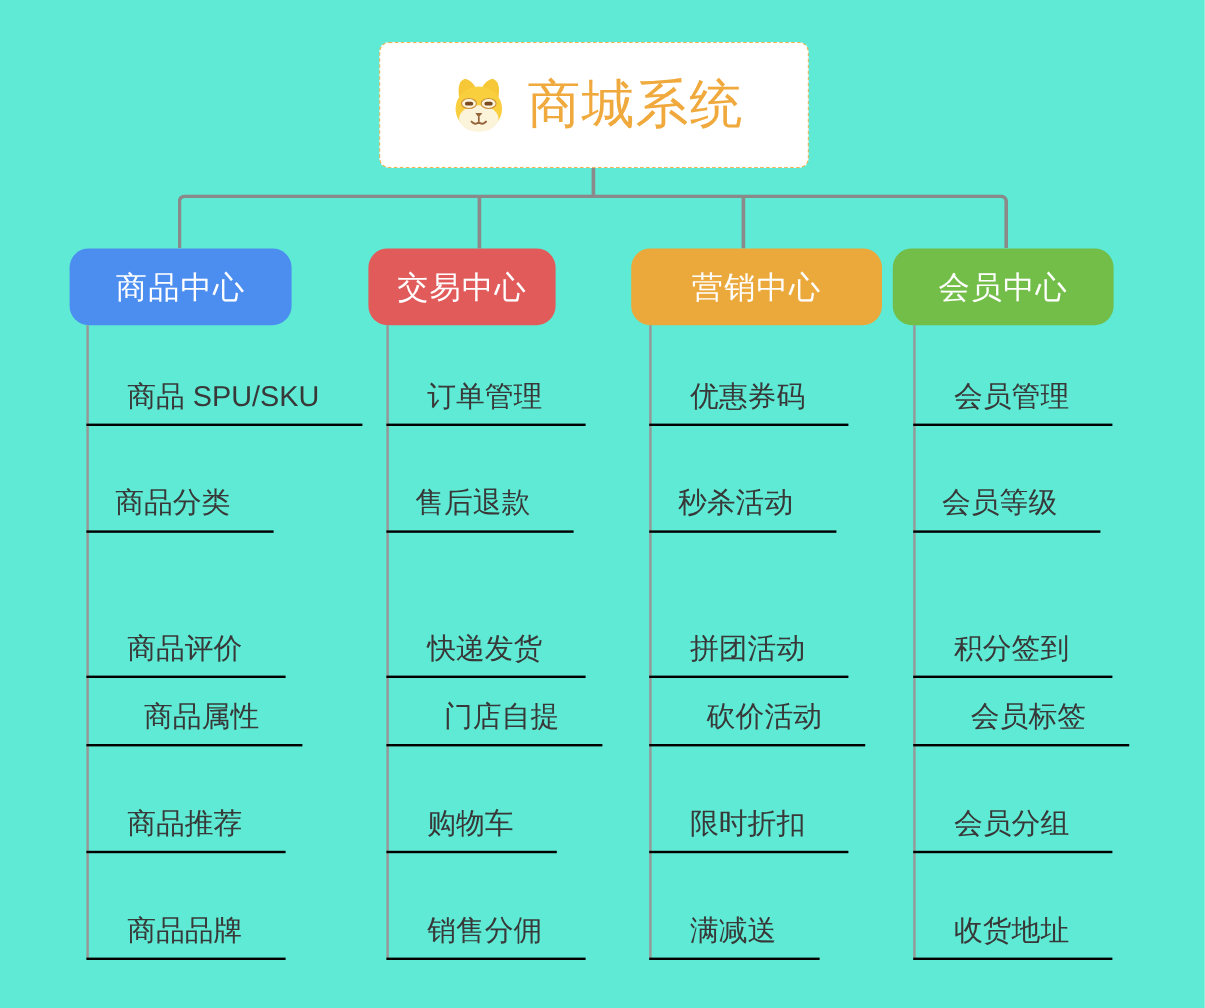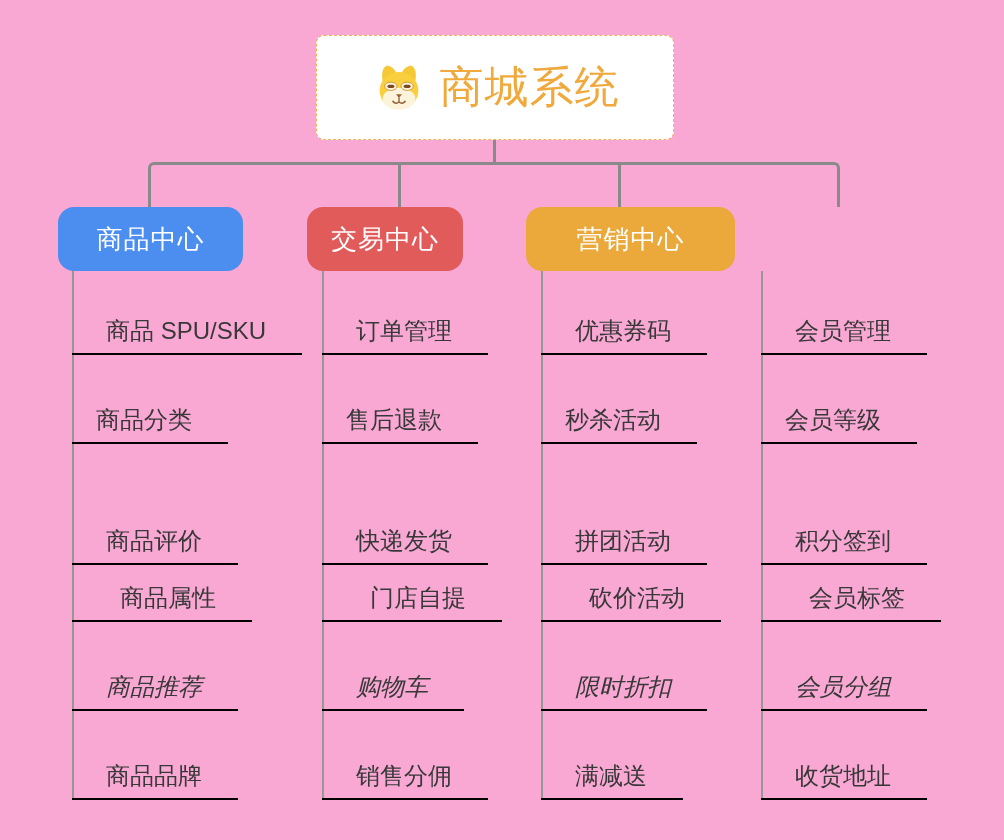--- a/index.html
+++ b/index.html
@@ -1,16 +1,16 @@
 <!DOCTYPE html>
 <html><head>
 <meta charset="utf-8">
 <style>
   html,body{margin:0;padding:0;background:#f7f7f7;font-family:"Liberation Sans",sans-serif;}
-  #canvas{position:relative;width:1004px;height:840px;background:#f9a8d4;overflow:hidden;}
+  #canvas{position:relative;width:1004px;height:840px;background:#5eead4;overflow:hidden;}
 
   
   .line{position:absolute;background:#8a8a8a;}
   .stem{left:493px;top:140px;width:3px;height:24px;}
   .bus{position:absolute;left:148px;top:162px;width:692px;height:45px;box-sizing:border-box;
        border-top:3px solid #8a8a8a;border-left:3px solid #8a8a8a;border-right:3px solid #8a8a8a;
        border-radius:6px 6px 0 0;background:transparent;}
   .drop-2{left:398px;top:165px;width:3px;height:42px;}
   .drop-3{left:618px;top:165px;width:3px;height:42px;}
 
@@ -28,21 +28,21 @@
   .b1{left:307px;width:156px;}
   .b2{left:526px;width:209px;}
   .b3{left:744px;width:184px;}
 
   
   .col{position:absolute;top:271px;width:0;height:0;}
   .c0{left:72px;} .c1{left:322px;} .c2{left:541px;} .c3{left:761px;}
   .trunk{position:absolute;left:0;top:0;width:2px;height:528px;background:#979797;}
   .leaf{position:absolute;left:0;white-space:nowrap;font-size:24px;line-height:28px;
         color:#383838;padding:0 36px 8px 34px;border-bottom:2px solid #000000;}
-  .r0{top:46px;} .r1{top:135px;padding-left:24px;} .r2{top:224px;margin-top:32px;} .r3{top:313px;padding-left:48px;} .r4{top:402px;font-style:italic;} .r5{top:491px;}
+  .r0{top:46px;} .r1{top:135px;padding-left:24px;} .r2{top:224px;margin-top:32px;} .r3{top:313px;padding-left:48px;} .r4{top:402px;} .r5{top:491px;}
 </style>
 </head>
 <body>
 
 <div id="canvas">
 
   <div class="line stem"></div>
   <div class="bus"></div>
   <div class="line drop-2"></div>
   <div class="line drop-3"></div>
@@ -67,20 +67,23 @@
   </div>
 
   <div class="branch b0" style="background: rgb(76, 141, 240);">
       <span>商品中心</span>
     </div>
   <div class="branch b1" style="background: rgb(226, 91, 91);">
       <span>交易中心</span>
     </div>
   <div class="branch b2" style="background: rgb(235, 169, 60);">
       <span>营销中心</span>
+    </div>
+  <div class="branch b3" style="background: rgb(114, 190, 73);">
+      <span>会员中心</span>
     </div>
 
   <div class="col c0">
     <div class="trunk"></div>
     <div class="leaf r0">商品 SPU/SKU</div>
     <div class="leaf r1">商品分类</div>
     <div class="leaf r2">商品评价</div>
     <div class="leaf r3">商品属性</div>
     <div class="leaf r4">商品推荐</div>
     <div class="leaf r5">商品品牌</div>

